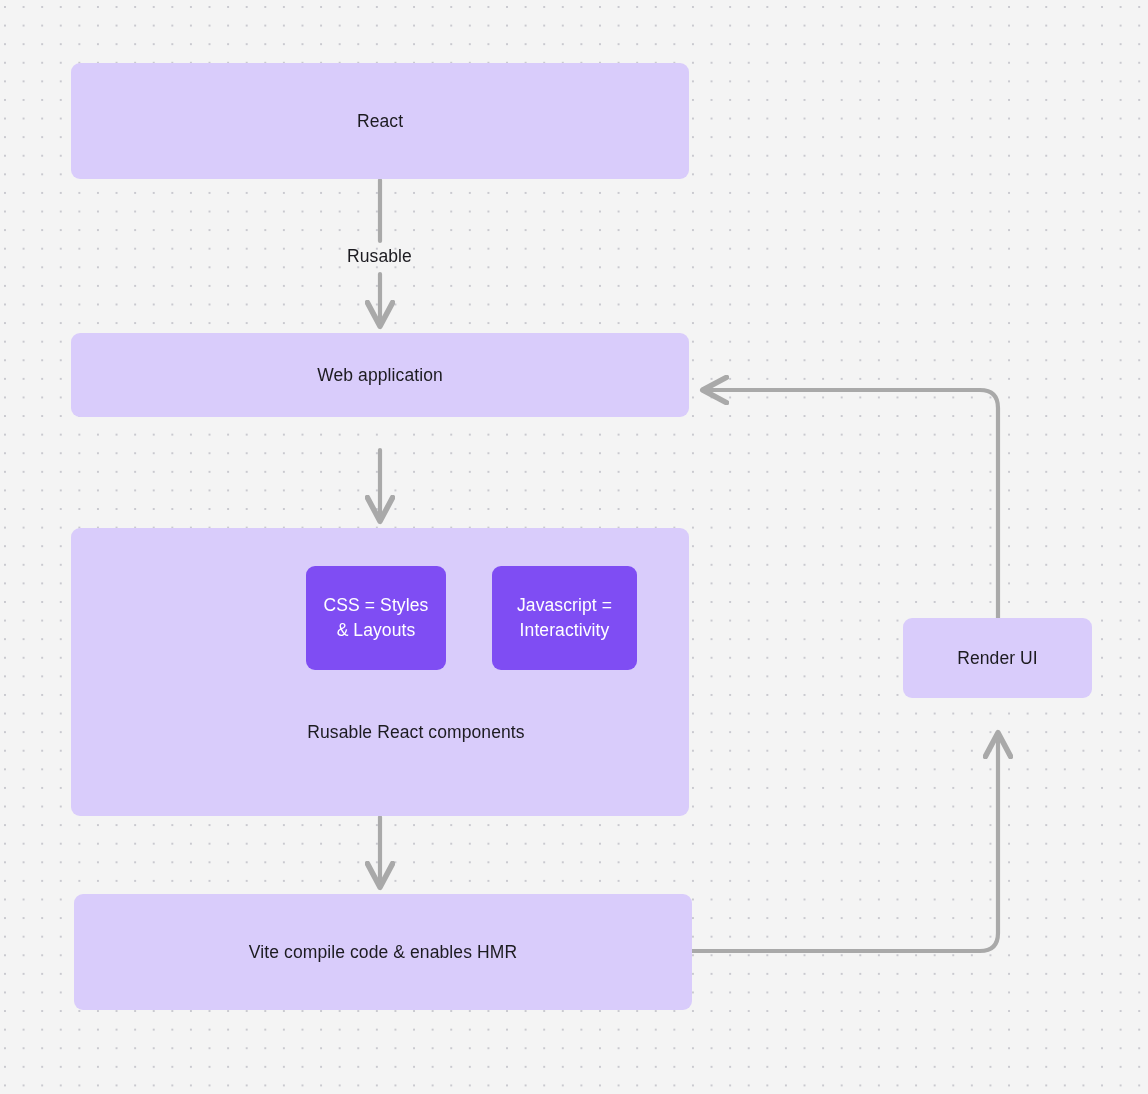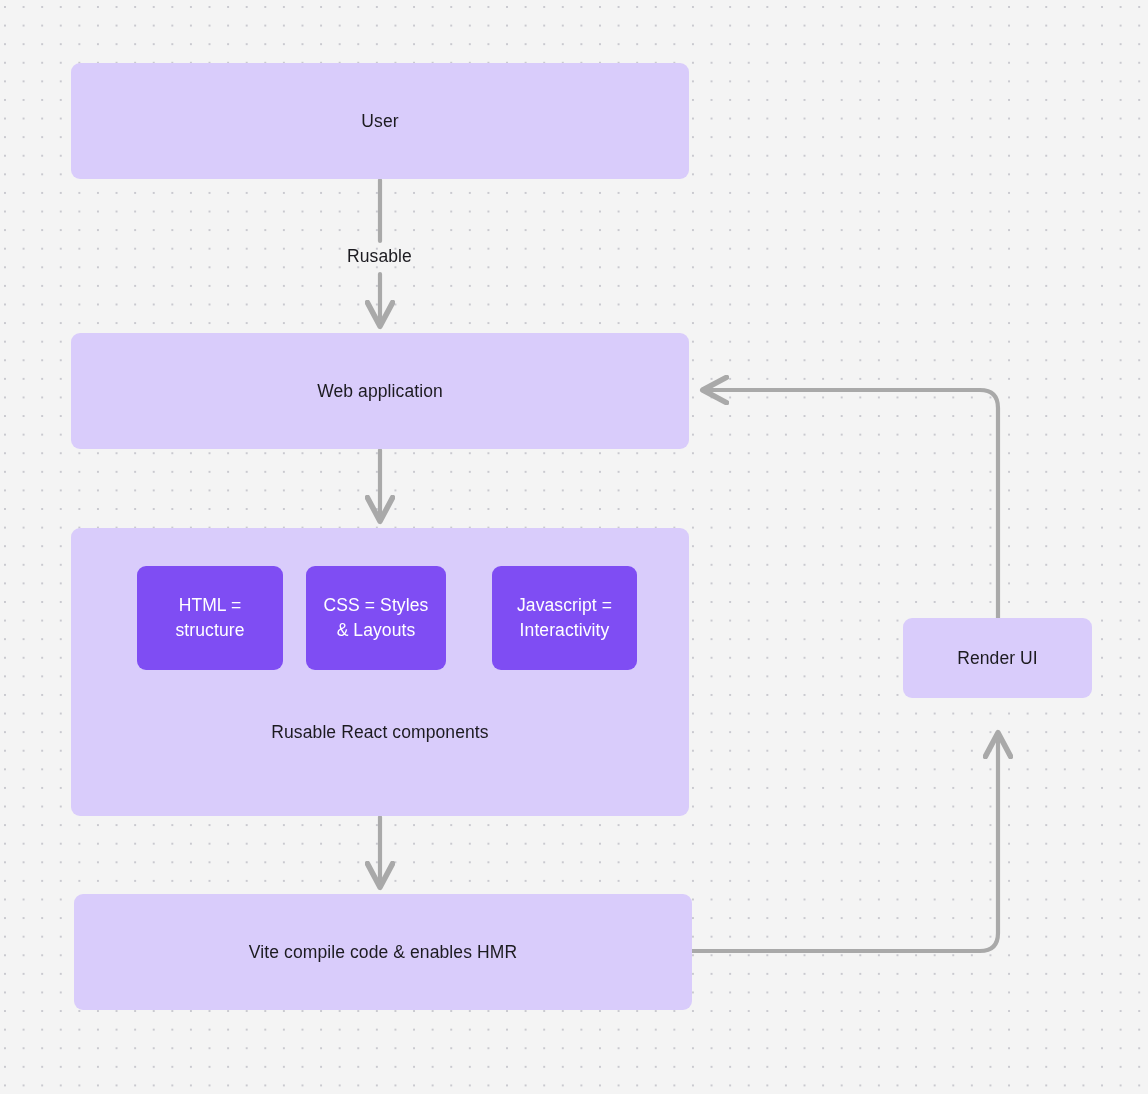--- a/index.html
+++ b/index.html
@@ -64,20 +64,21 @@
     letter-spacing: 0.1px;
     white-space: pre-line;
   }
   .group-caption {
     position: absolute;
     width: 100%;
     text-align: center;
     font-size: 17.5px;
     color: #1c1b20;
     letter-spacing: 0.1px;
+    padding-left: 36px;
   }
   .edge-label {
     position: absolute;
     font-size: 17.5px;
     color: #1c1b20;
     letter-spacing: 0.1px;
     background: transparent;
     padding: 0 3px;
     white-space: nowrap;
   }
@@ -110,37 +111,33 @@
     <g>
       <path d="M 690 951 L 980 951 Q 998 951 998 933 L 998 733" fill="none" stroke="#a9a9a9" stroke-width="4.2" stroke-linecap="round" marker-end="url(#arrowhead)"></path>
     </g>
 
     <g>
       <path d="M 998 618 L 998 408 Q 998 390 980 390 L 703 390" fill="none" stroke="#a9a9a9" stroke-width="4.2" stroke-linecap="round" marker-end="url(#arrowhead)"></path>
     </g>
   </svg>
 
   <div class="node" style="left:71px; top:63px; width:618px; height:116px;">
-    <span>User</span>
+    <span>React</span>
   </div>
 
   <div class="edge-label" style="left:344px; top:246px;">
     <span>Rusable</span>
   </div>
 
-  <div class="node" style="left:71px; top:333px; width:618px; height:116px;">
+  <div class="node" style="left:71px; top:333px; width:618px; height:84px;">
     <span>Web application</span>
   </div>
 
   <div class="node node-group" style="left:71px; top:528px; width:618px; height:288px;">
 
-    <div class="chip" style="left:66px; top:38px; width:146px; height:104px;">
-      <span>HTML =
-structure</span>
-    </div>
 
     <div class="chip" style="left:235px; top:38px; width:140px; height:104px;">
       <span>CSS = Styles
 &amp; Layouts</span>
     </div>
 
     <div class="chip" style="left:421px; top:38px; width:145px; height:104px;">
       <span>Javascript =
 Interactivity</span>
     </div>

